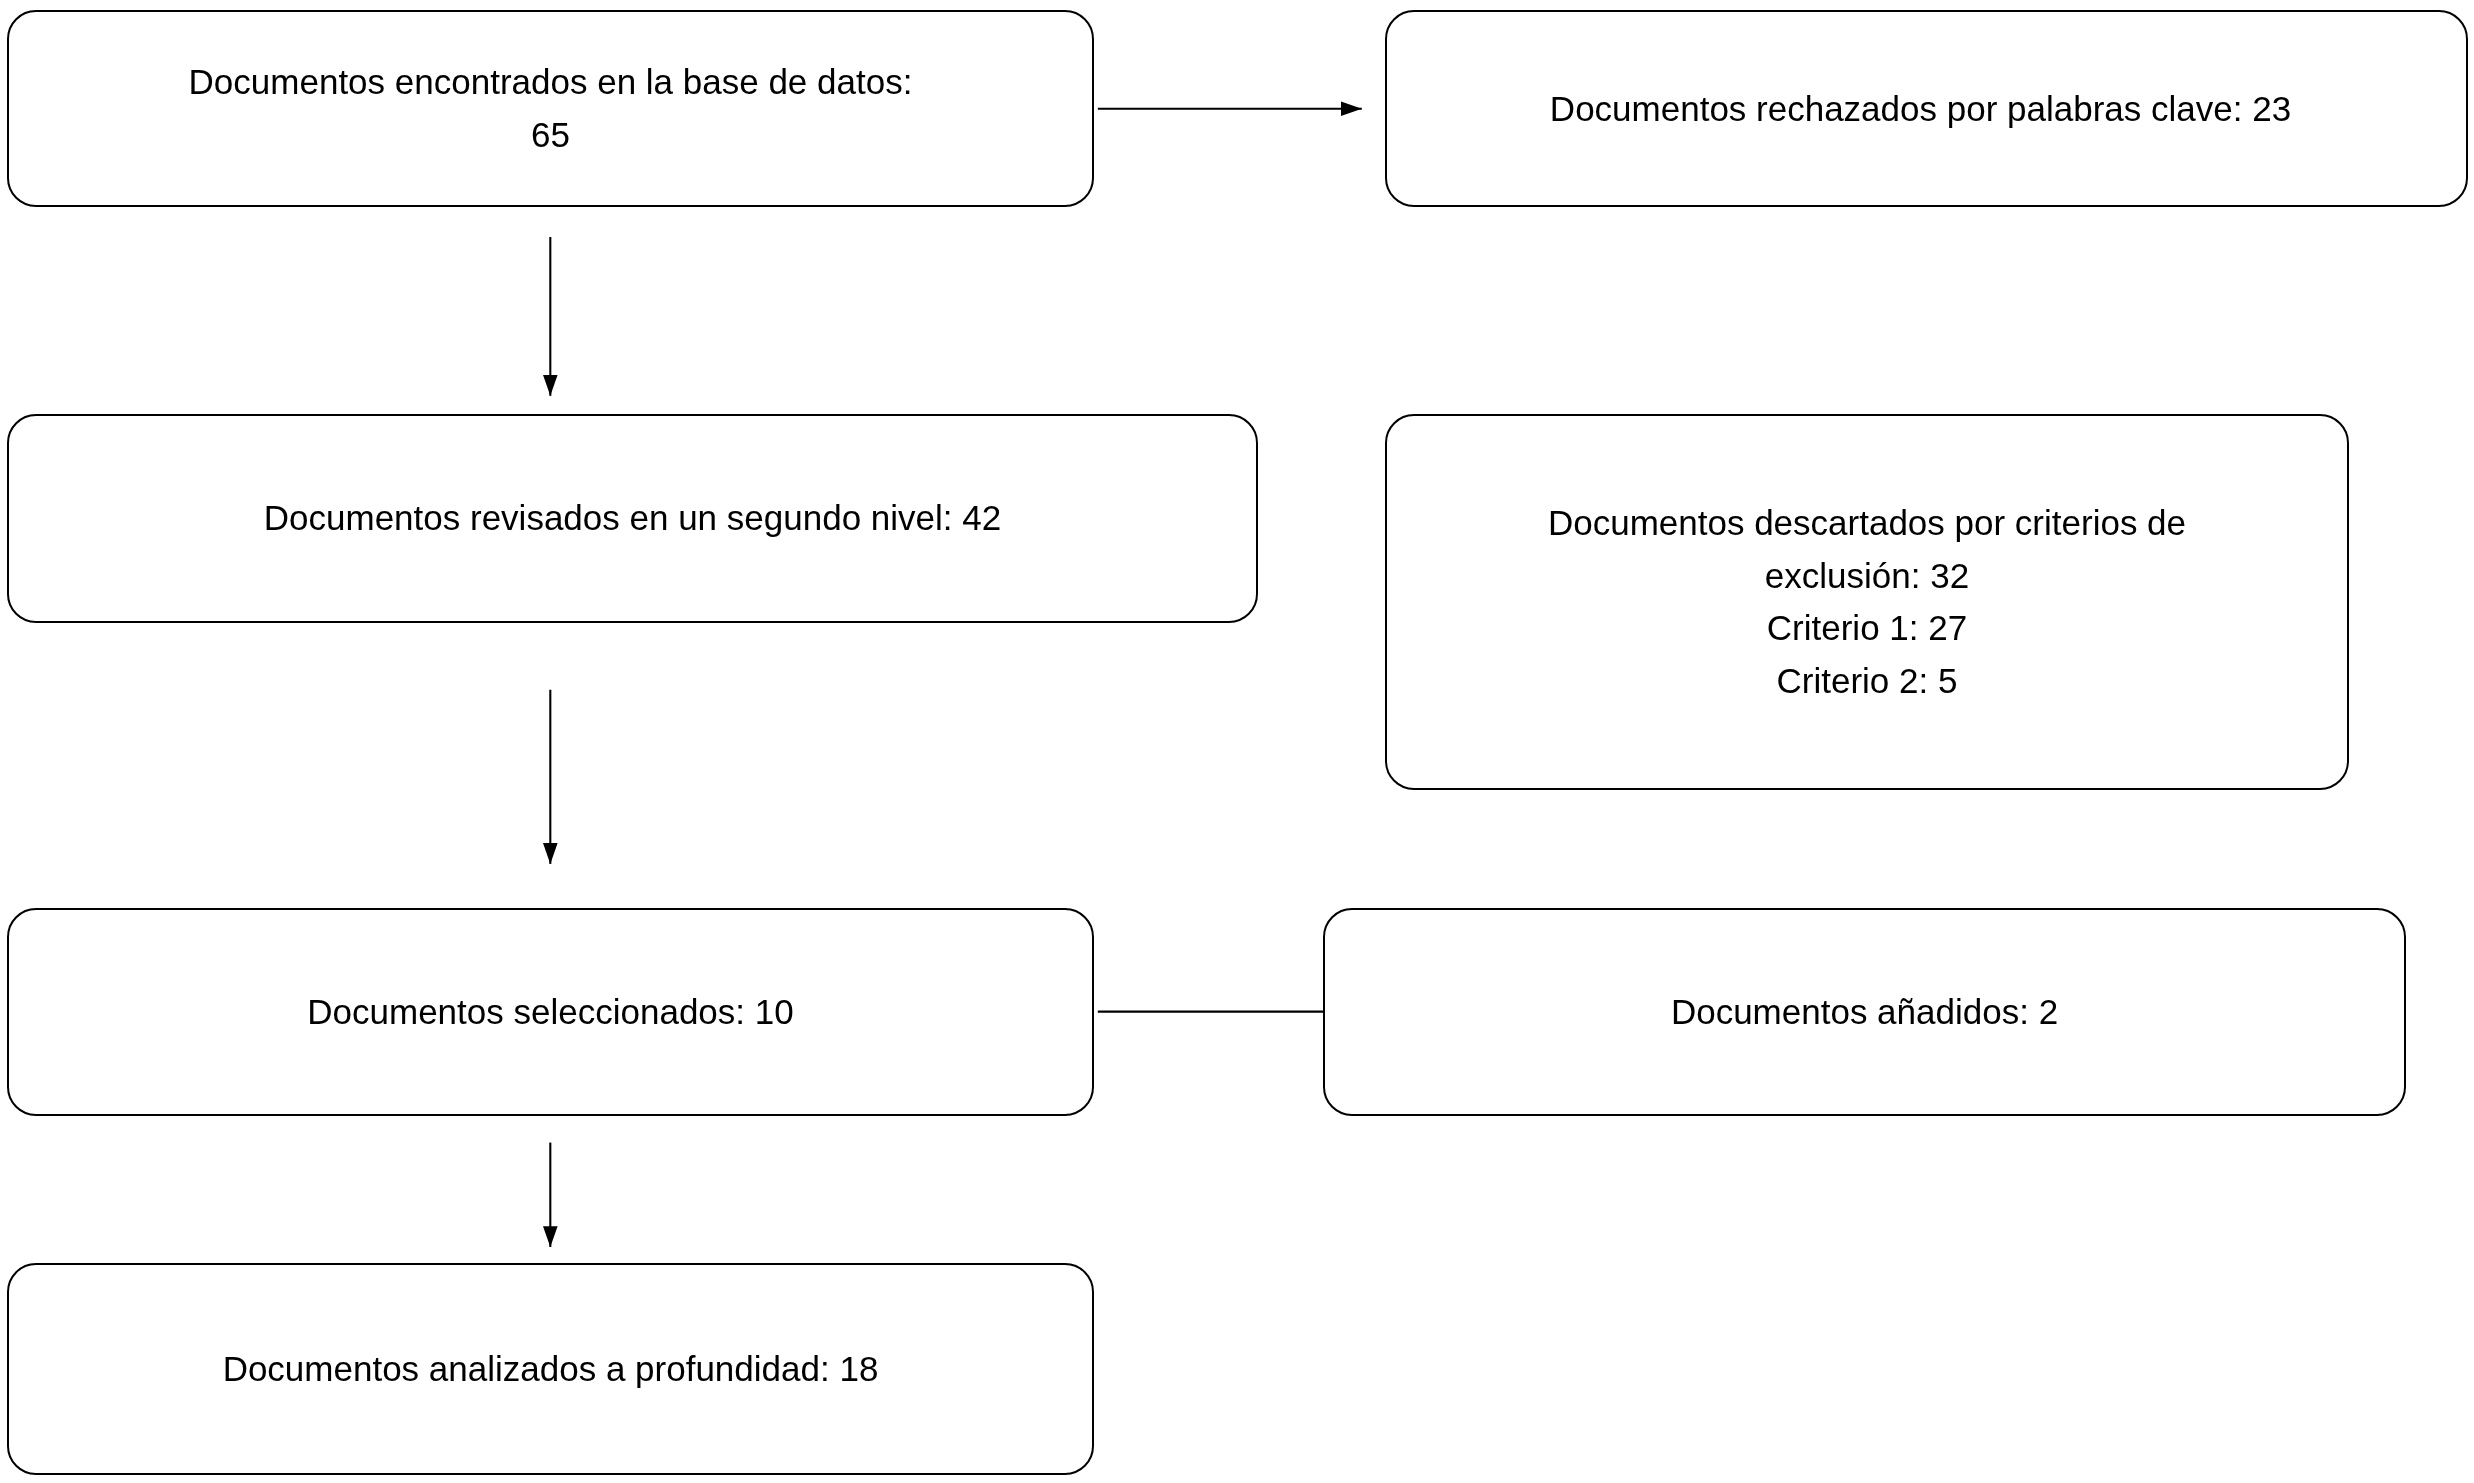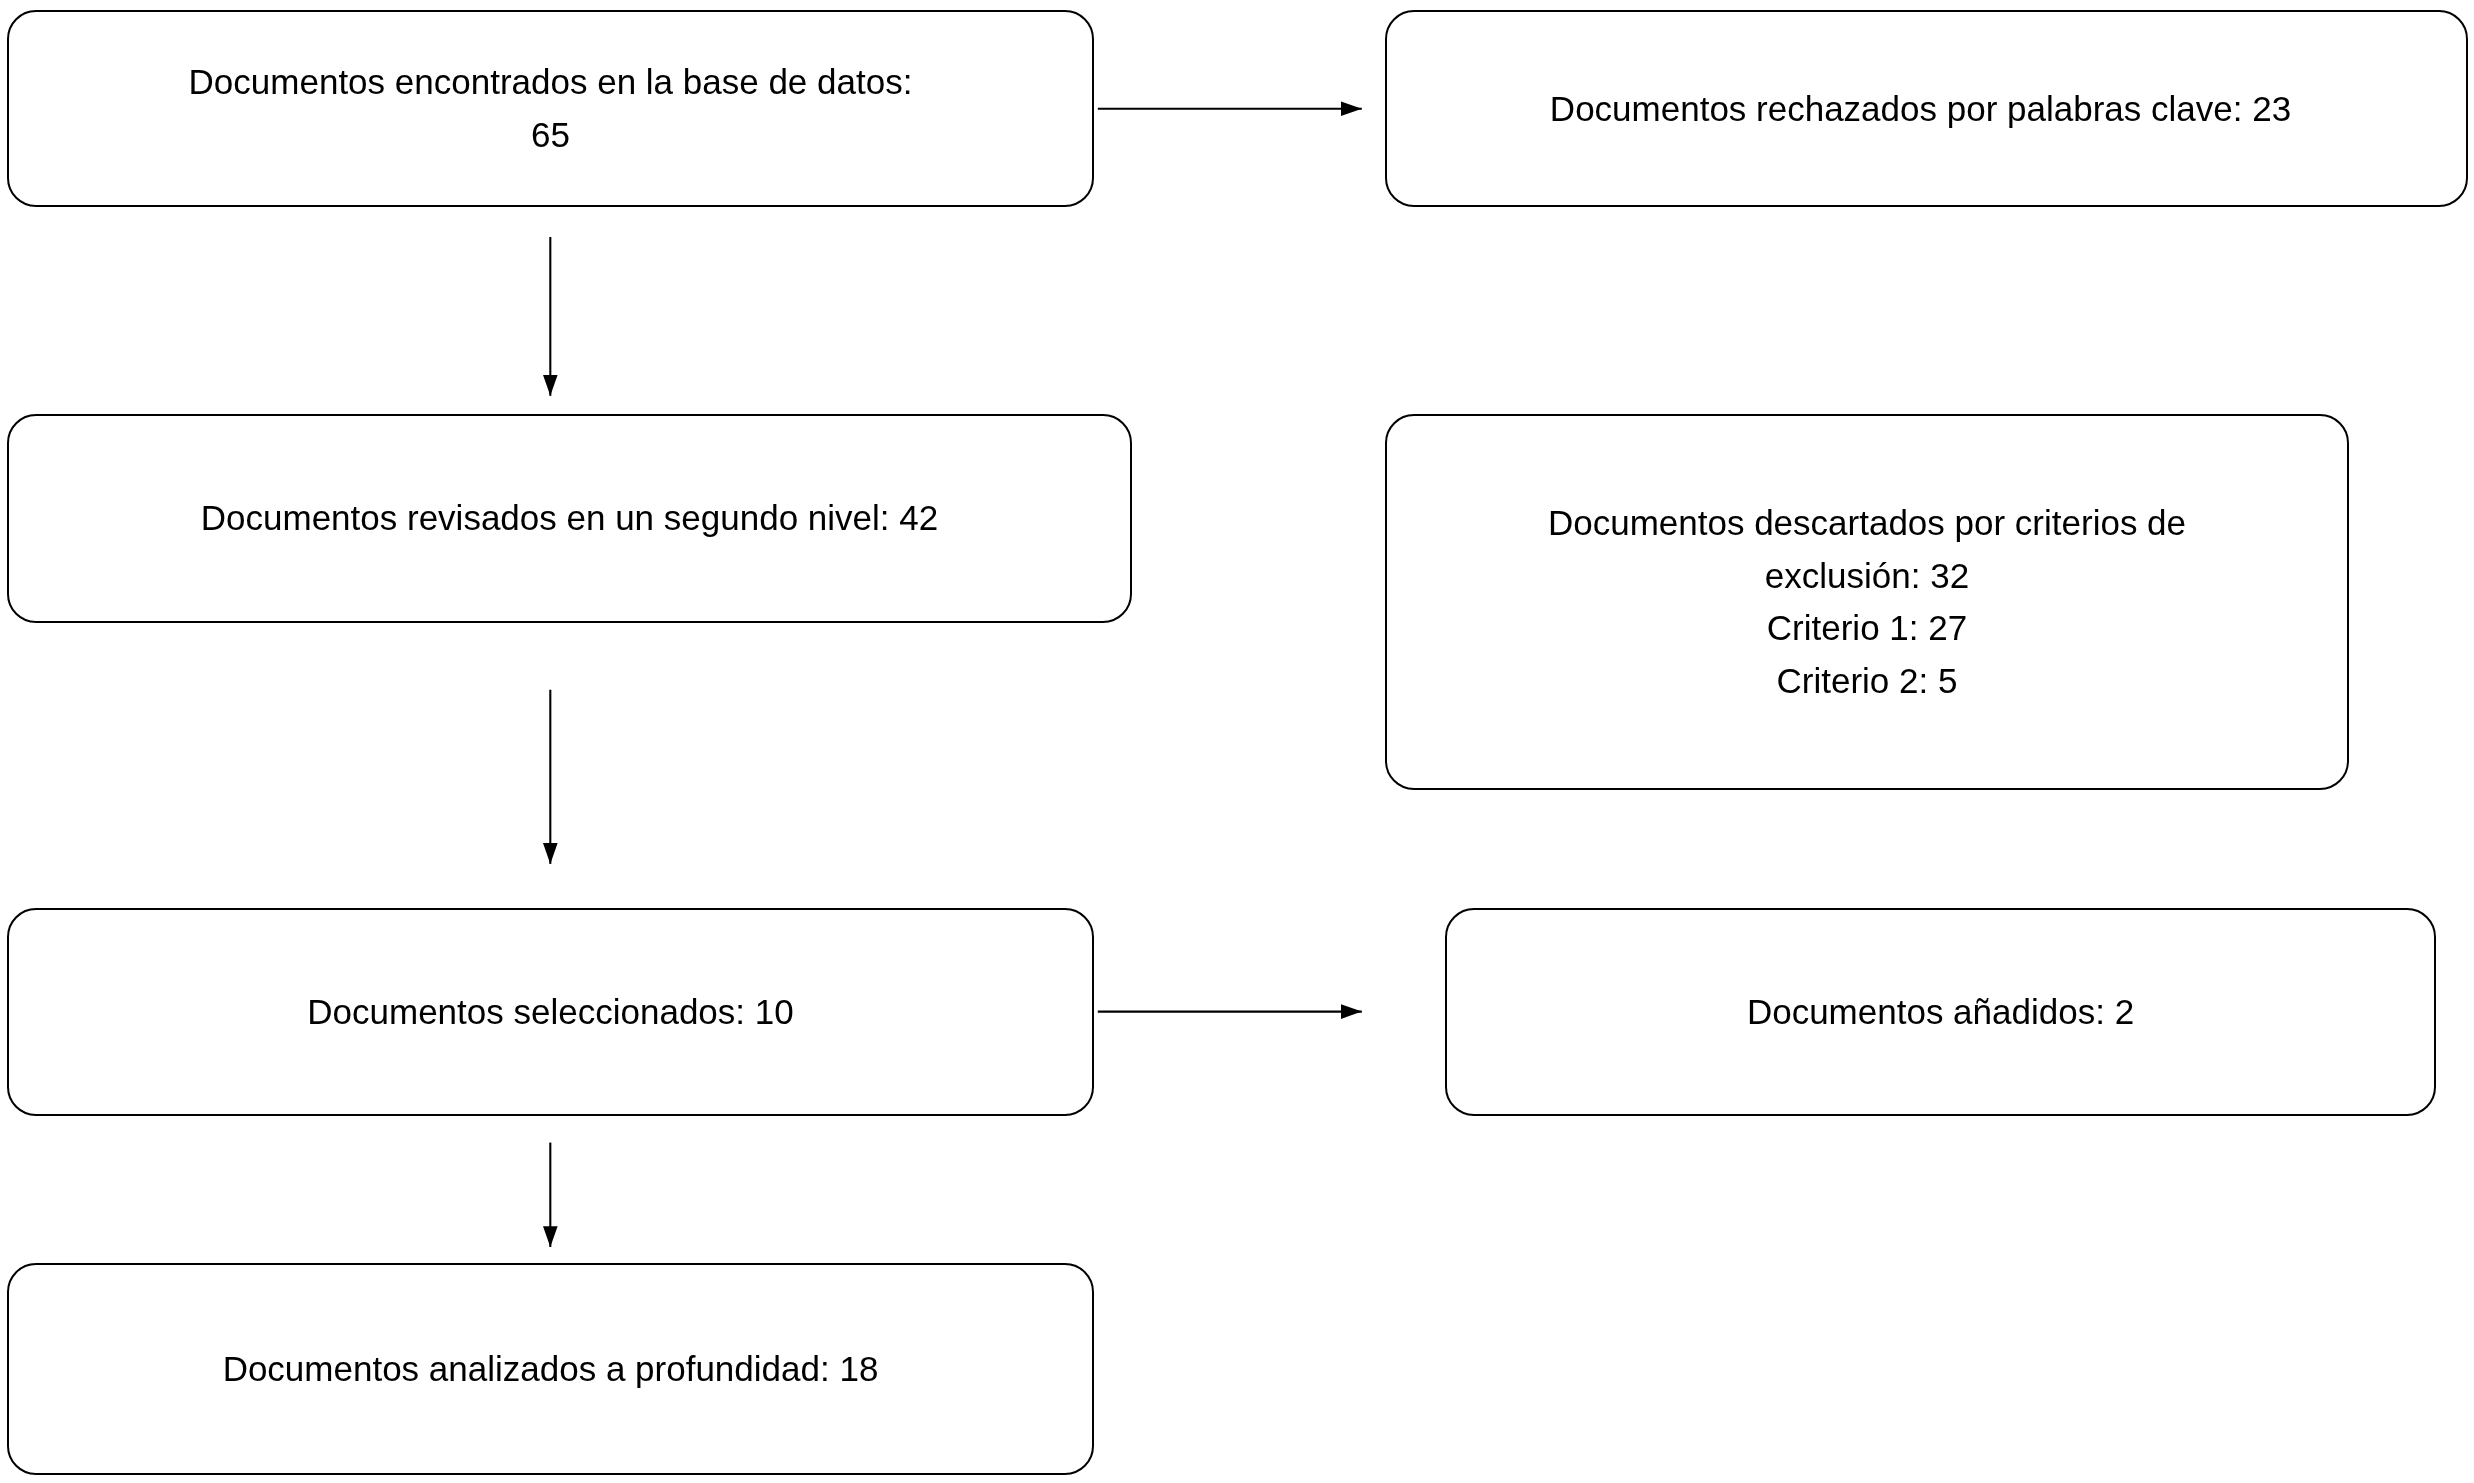--- a/index.html
+++ b/index.html
@@ -59,21 +59,21 @@
     <line x1="790" y1="990" x2="790" y2="1240" stroke="#000000" stroke-width="3" marker-end="url(#ah)"></line>
     <line x1="1576" y1="1452" x2="1955" y2="1452" stroke="#000000" stroke-width="3" marker-end="url(#ah)"></line>
     <line x1="790" y1="1640" x2="790" y2="1790" stroke="#000000" stroke-width="3" marker-end="url(#ah)"></line>
   </svg>
 
   <div class="node" style="left:7px; top:10.4px; width:1087px; height:197px;">
     <div class="line">Documentos encontrados en la base de datos:</div>
     <div class="line">65</div>
   </div>
 
-  <div class="node" style="left:7px; top:414px; width:1125px; height:209px;">
+  <div class="node" style="left:7px; top:414px; width:1251px; height:209px;">
     <div class="line">Documentos revisados en un segundo nivel: 42</div>
   </div>
 
   <div class="node" style="left:7px; top:908px; width:1087px; height:208px;">
     <div class="line">Documentos seleccionados: 10</div>
   </div>
 
   <div class="node" style="left:7px; top:1263px; width:1087px; height:212px;">
     <div class="line">Documentos analizados a profundidad: 18</div>
   </div>
@@ -82,18 +82,18 @@
     <div class="line">Documentos rechazados por palabras clave: 23</div>
   </div>
 
   <div class="node" style="left:1385px; top:414px; width:964px; height:376px;">
     <div class="line">Documentos descartados por criterios de</div>
     <div class="line">exclusión: 32</div>
     <div class="line">Criterio 1: 27</div>
     <div class="line">Criterio 2: 5</div>
   </div>
 
-  <div class="node" style="left:1445px; top:908px; width:991px; height:208px;text-align:center;">
+  <div class="node" style="left:1323px; top:908px; width:1083px; height:208px;text-align:center;">
     <div class="line">Documentos añadidos: 2</div>
   </div>
 
 </div>
 
 
 </body></html>

